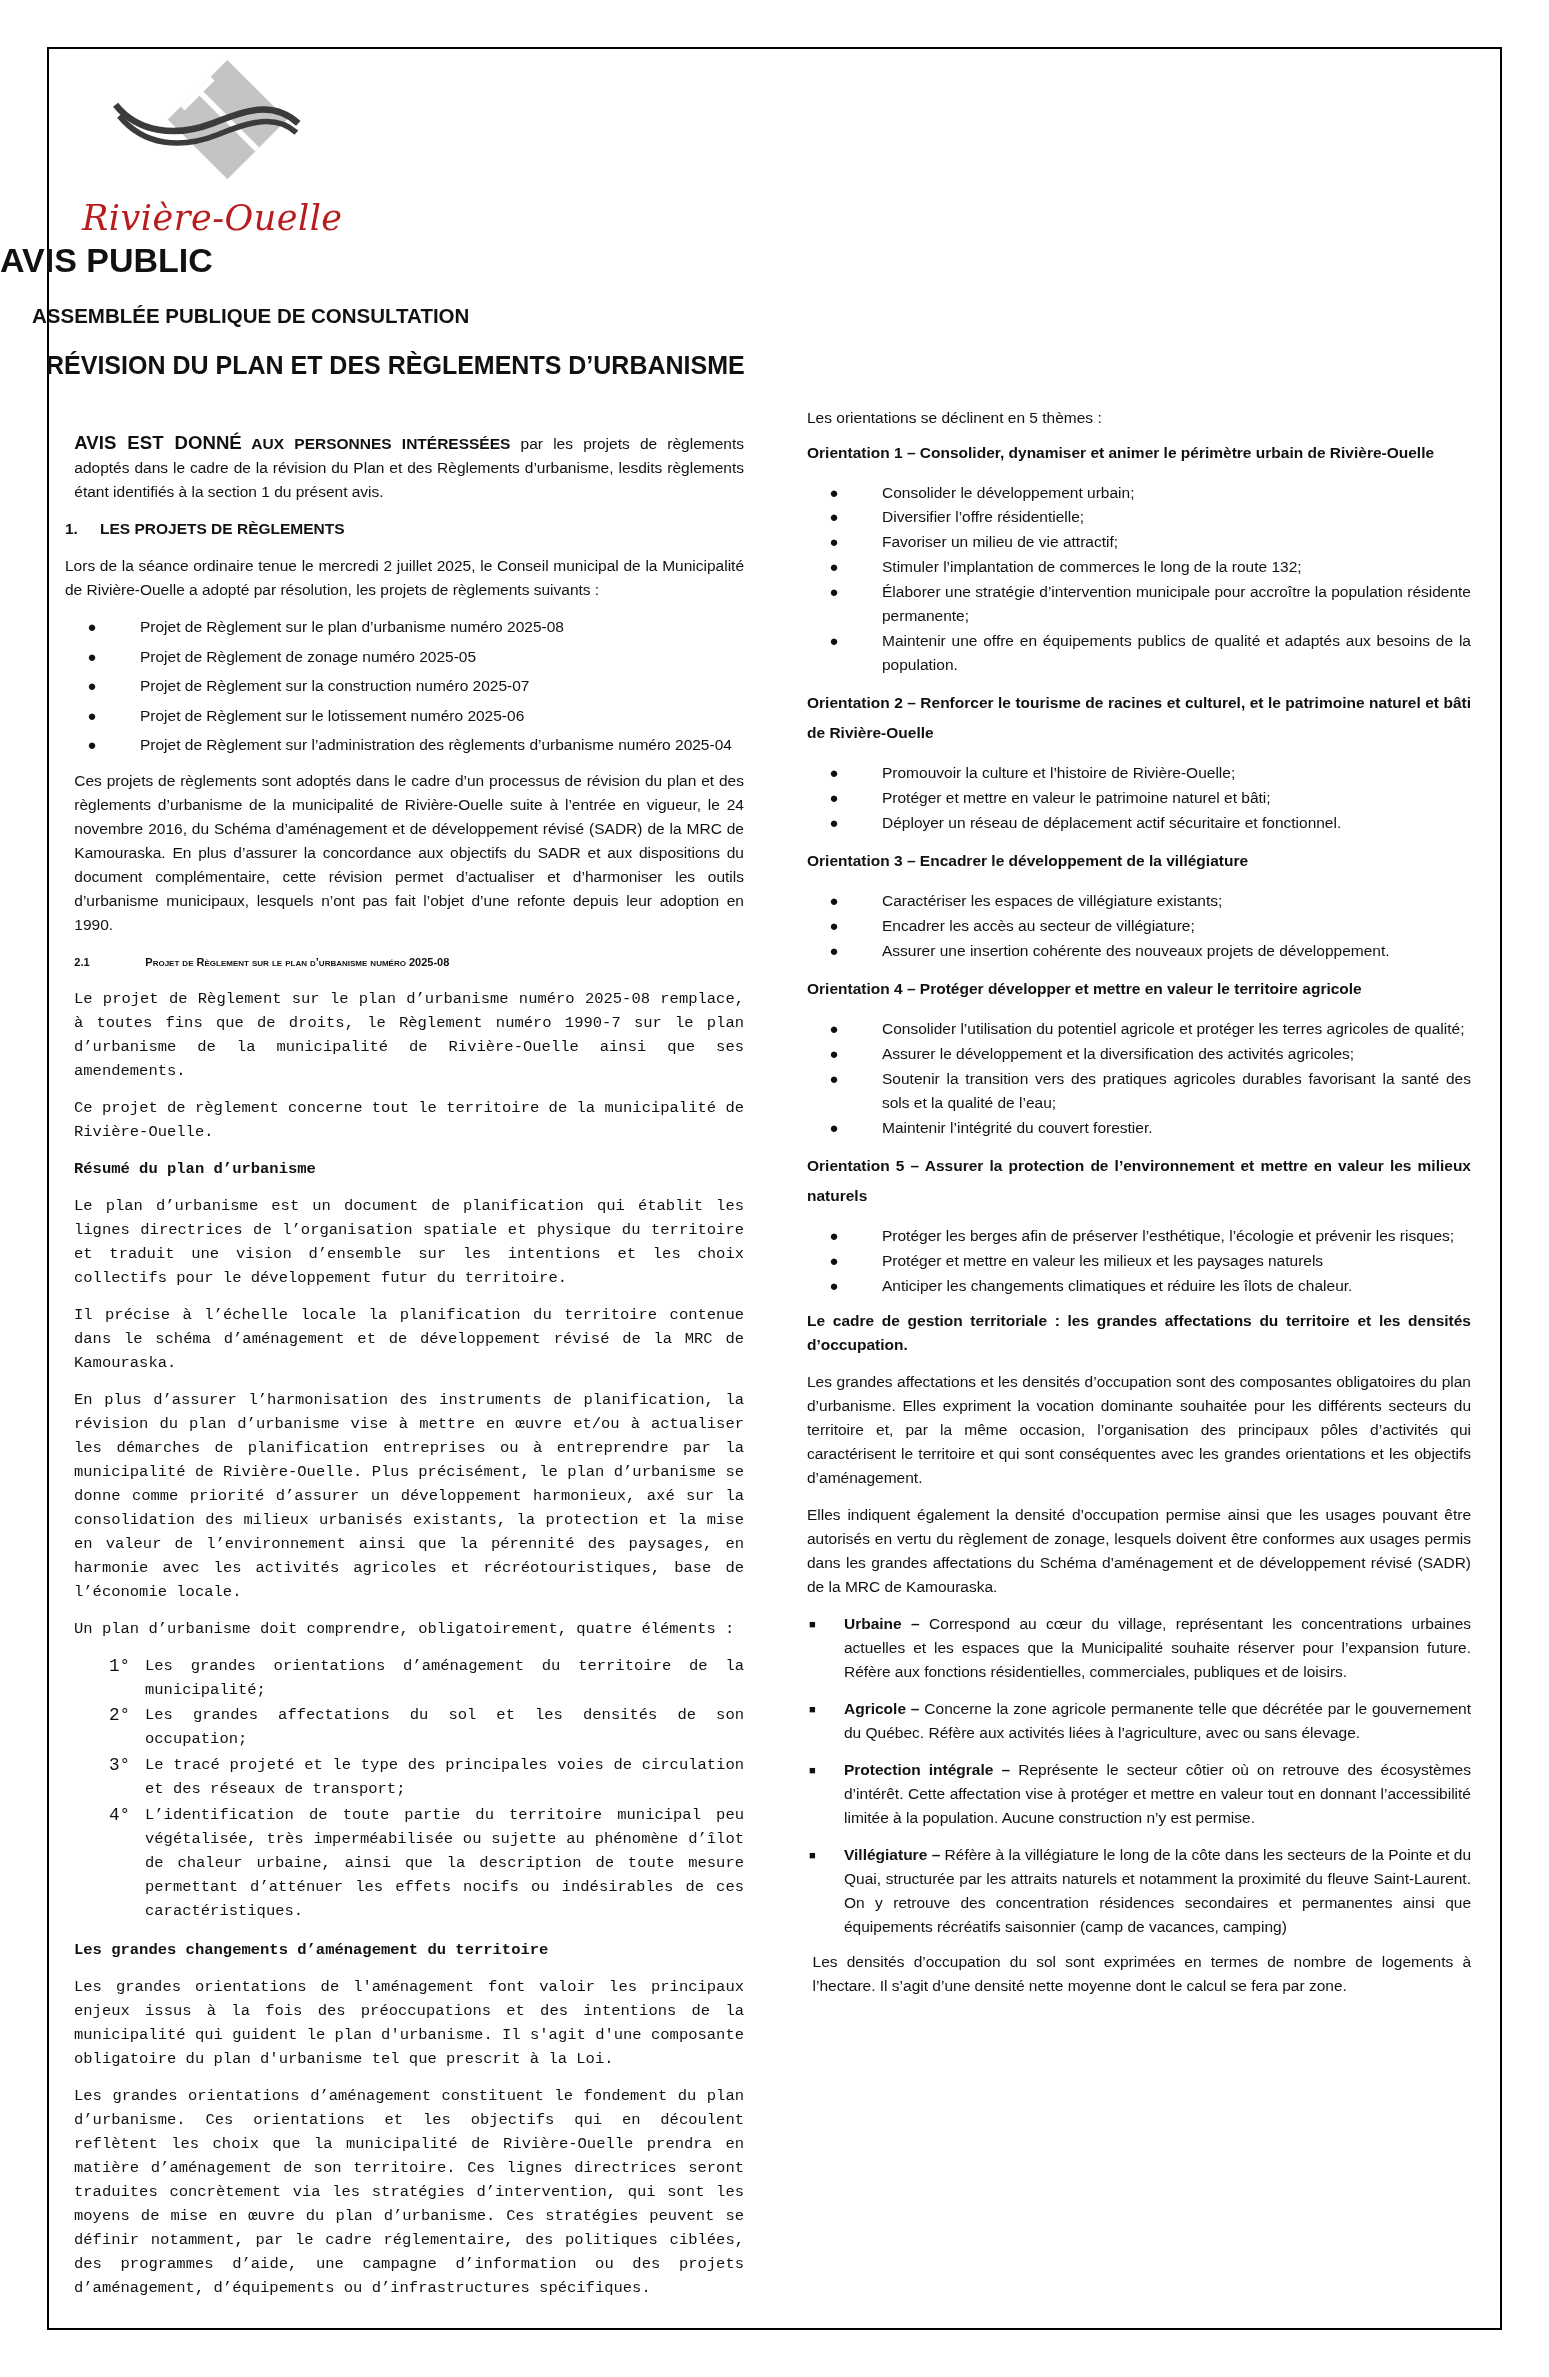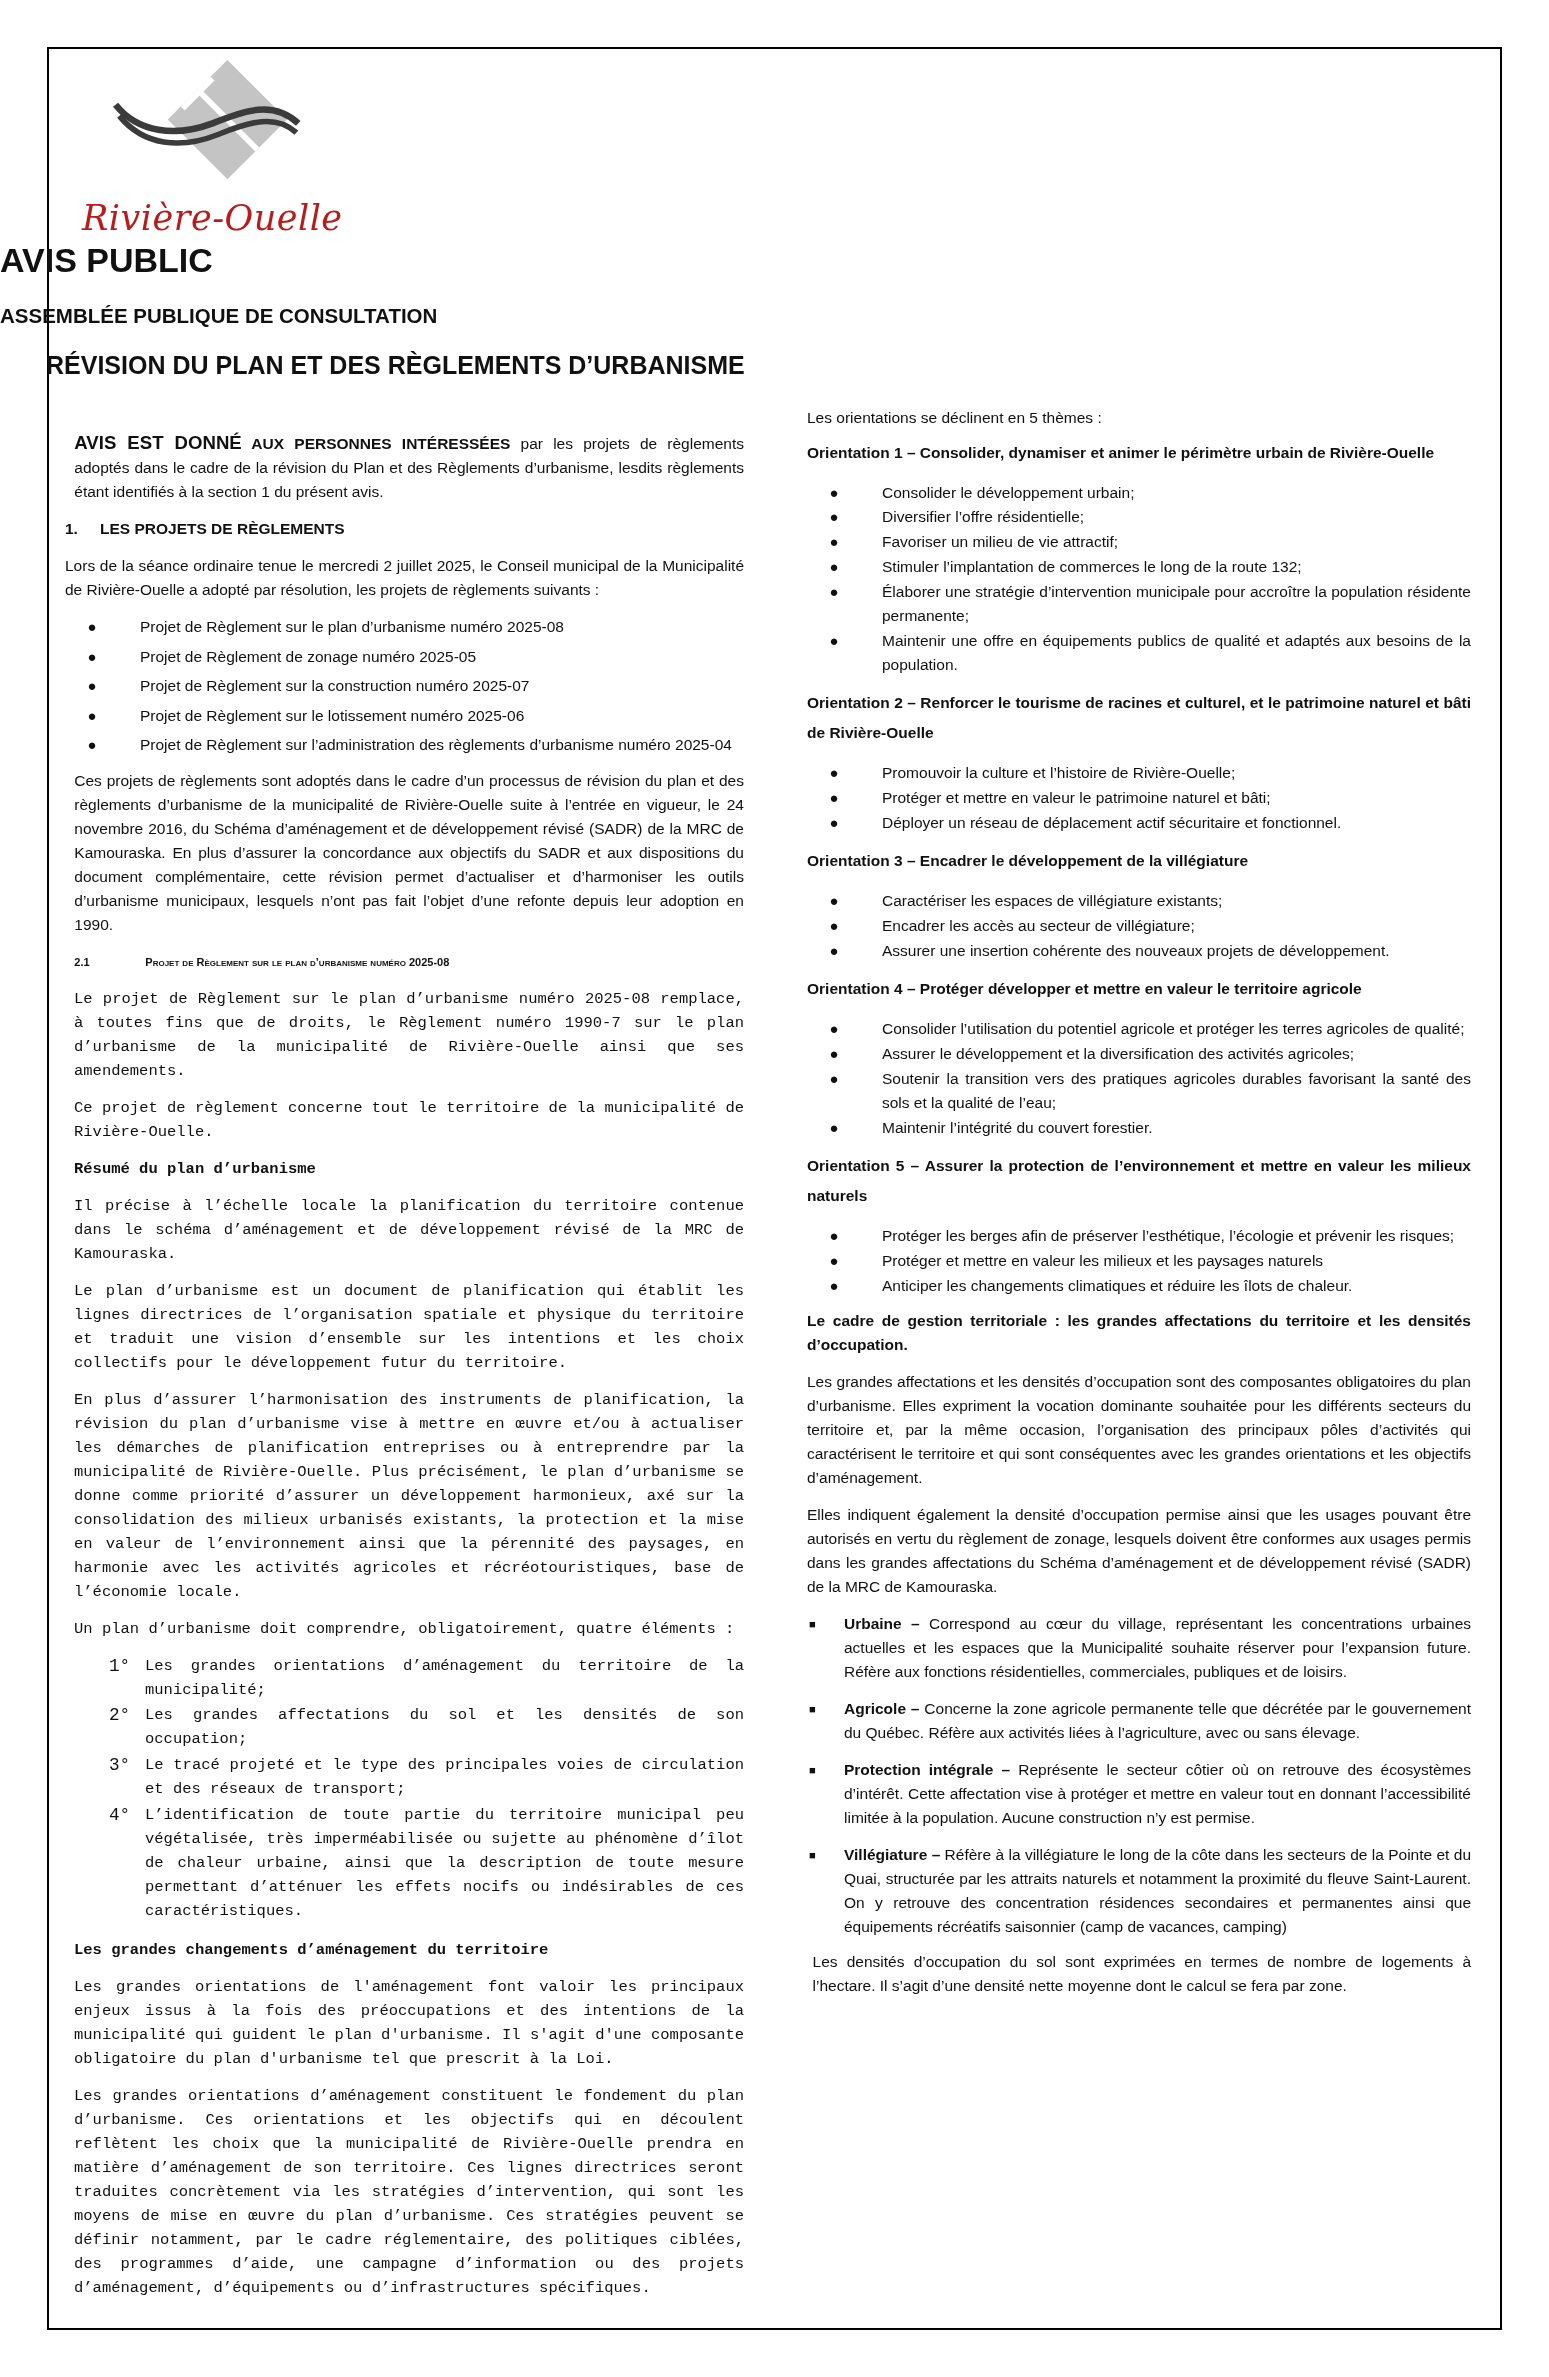--- a/index.html
+++ b/index.html
@@ -6,21 +6,21 @@
   body { width: 1549px; height: 2377px; position: relative; overflow: hidden;
          font-family: "Liberation Sans", sans-serif; color: #111; }
   .frame { position: absolute; left: 47px; top: 47px; width: 1451px; height: 2279px;
            border: 2.8px solid #000; box-sizing: content-box; }
   .logo { position: absolute; left: 82px; top: 58px; width: 261px; height: 200px; }
   .logo-text { position: absolute; left: 0; top: 140px; width: 261px; text-align: left;
                font-family: "DejaVu Serif", serif; font-style: italic; font-size: 35px;
                color: #b91c1c; letter-spacing: 0.5px; }
   .title { position: absolute; left: 0; width: 1436px; text-align: left; font-weight: bold; }
   .t1 { top: 241px; font-size: 34px; }
-  .t2 { top: 304px; font-size: 20.5px; }
+  .t2 { top: 304px; font-size: 20.5px; margin-left: 32px; }
   .t3 { top: 351px; font-size: 25px; padding-left: 46px; }
 
   .col { position: absolute; top: 406px; font-size: 15.5px; line-height: 24px; }
   .col-left { left: 65px; width: 679px; }
   .col-right { left: 807px; width: 664px; }
   p { margin: 0 0 13px 0; text-align: justify; }
   .intro-lead { font-weight: bold; font-size: 18.6px; }
   .intro-lead2 { font-weight: bold; font-size: 15.5px; }
   .sec-h { font-weight: bold; margin: 3.7px 0 13px 0; }
   .sec-h .num { display: inline-block; width: 35px; }
@@ -77,22 +77,22 @@
   </ul>
   <p style="margin-left:9.3px;">Ces projets de règlements sont adoptés dans le cadre d’un processus de révision du plan et des règlements d’urbanisme de la municipalité de Rivière-Ouelle suite à l’entrée en vigueur, le 24 novembre 2016, du Schéma d’aménagement et de développement révisé (SADR) de la MRC de Kamouraska. En plus d’assurer la concordance aux objectifs du SADR et aux dispositions du document complémentaire, cette révision permet d’actualiser et d’harmoniser les outils d’urbanisme municipaux, lesquels n’ont pas fait l’objet d’une refonte depuis leur adoption en 1990.</p>
 
   <div class="sub-h">
     <span class="num">2.1</span><span>Projet de Règlement sur le plan d’urbanisme numéro 2025-08</span>
   </div>
   <div style="margin-left:9px;font-family:Liberation Mono, monospace;">
     <p>Le projet de Règlement sur le plan d’urbanisme numéro 2025-08 remplace, à toutes fins que de droits, le Règlement numéro 1990-7 sur le plan d’urbanisme de la municipalité de Rivière-Ouelle ainsi que ses amendements.</p>
     <p>Ce projet de règlement concerne tout le territoire de la municipalité de Rivière-Ouelle.</p>
     <div class="bold-h">Résumé du plan d’urbanisme</div>
+    <p>Le plan d’urbanisme est un document de planification qui établit les lignes directrices de l’organisation spatiale et physique du territoire et traduit une vision d’ensemble sur les intentions et les choix collectifs pour le développement futur du territoire.</p>
     <p>Il précise à l’échelle locale la planification du territoire contenue dans le schéma d’aménagement et de développement révisé de la MRC de Kamouraska.</p>
-    <p>Le plan d’urbanisme est un document de planification qui établit les lignes directrices de l’organisation spatiale et physique du territoire et traduit une vision d’ensemble sur les intentions et les choix collectifs pour le développement futur du territoire.</p>
     <p>En plus d’assurer l’harmonisation des instruments de planification, la révision du plan d’urbanisme vise à mettre en œuvre et/ou à actualiser les démarches de planification entreprises ou à entreprendre par la municipalité de Rivière-Ouelle. Plus précisément, le plan d’urbanisme se donne comme priorité d’assurer un développement harmonieux, axé sur la consolidation des milieux urbanisés existants, la protection et la mise en valeur de l’environnement ainsi que la pérennité des paysages, en harmonie avec les activités agricoles et récréotouristiques, base de l’économie locale.</p>
     <p>Un plan d’urbanisme doit comprendre, obligatoirement, quatre éléments :</p>
     <ol class="deg">
       <li><span class="n">1°</span><span>Les grandes orientations d’aménagement du territoire de la municipalité;</span></li>
       <li><span class="n">2°</span><span>Les grandes affectations du sol et les densités de son occupation;</span></li>
       <li><span class="n">3°</span><span>Le tracé projeté et le type des principales voies de circulation et des réseaux de transport;</span></li>
       <li><span class="n">4°</span><span>L’identification de toute partie du territoire municipal peu végétalisée, très imperméabilisée ou sujette au phénomène d’îlot de chaleur urbaine, ainsi que la description de toute mesure permettant d’atténuer les effets nocifs ou indésirables de ces caractéristiques.</span></li>
     </ol>
     <div class="bold-h">Les grandes changements d’aménagement du territoire</div>
     <p>Les grandes orientations de l'aménagement font valoir les principaux enjeux issus à la fois des préoccupations et des intentions de la municipalité qui guident le plan d'urbanisme. Il s'agit d'une composante obligatoire du plan d'urbanisme tel que prescrit à la Loi.</p>

